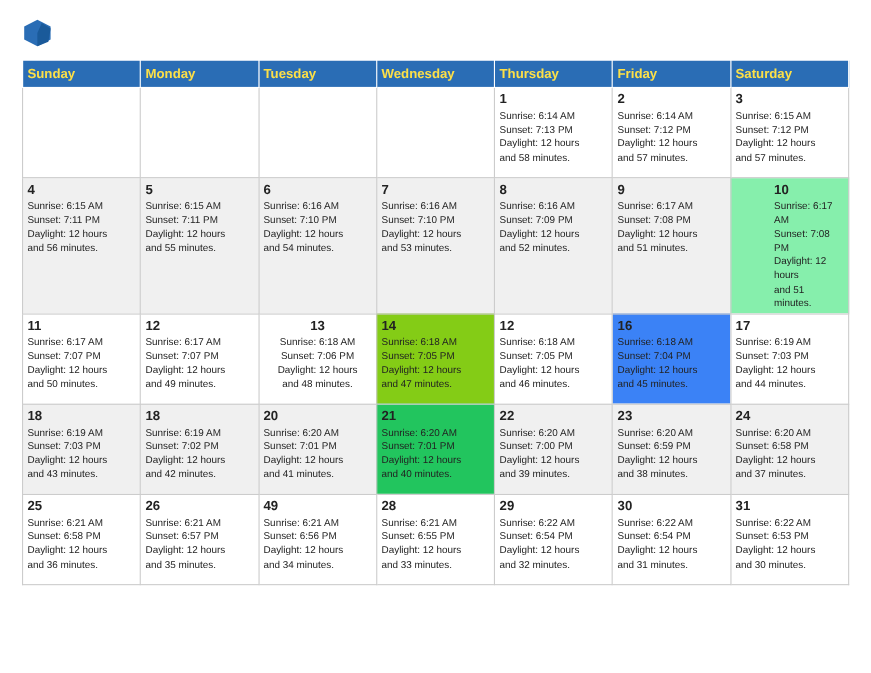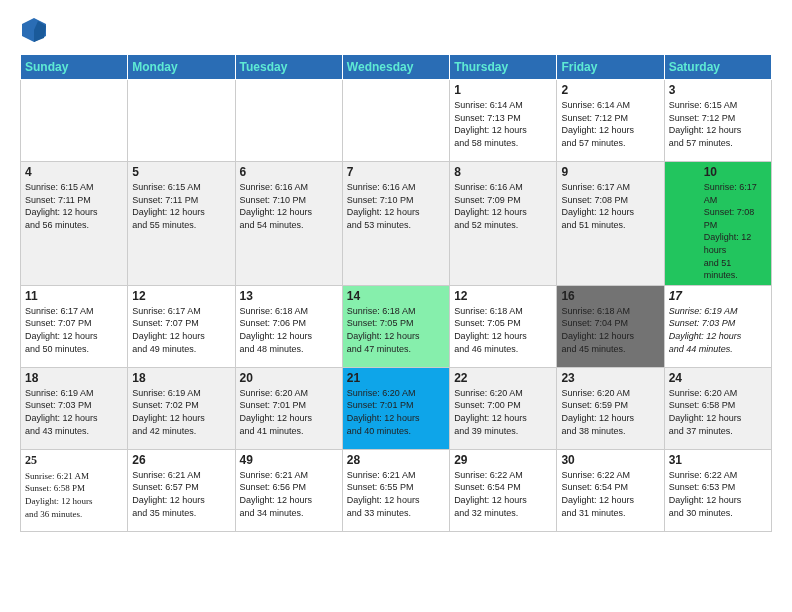--- a/index.html
+++ b/index.html
@@ -50,21 +50,21 @@
       font-size: 16px;
       color: #333;
     }
     .calendar {
       width: 100%;
       border-collapse: collapse;
       table-layout: fixed;
     }
     .calendar th {
       background: #2a6db5;
-      color: #5eead4;
+      color: #fde047;
       font-size: 12px;
       font-weight: bold;
       padding: 5px 4px;
       text-align: left;
       border: 1px solid #fff;
     }
     .calendar td {
       border: 1px solid #ccc;
       vertical-align: top;
       padding: 3px 4px;
@@ -199,21 +199,21 @@
 Daylight: 12 hours
 and 52 minutes.</div>
           </td>
           <td style="background: rgb(240, 240, 240);">
             <span class="day-num">9</span>
             <div class="day-info" style="white-space: pre-line;">Sunrise: 6:17 AM
 Sunset: 7:08 PM
 Daylight: 12 hours
 and 51 minutes.</div>
           </td>
-          <td style="background: #22c55e; padding-left: 39px;">
+          <td style="background: #86efac; padding-left: 39px;">
             <span class="day-num">10</span>
             <div class="day-info" style="white-space: pre-line;">Sunrise: 6:17 AM
 Sunset: 7:08 PM
 Daylight: 12 hours
 and 51 minutes.</div>
           </td>
         </tr>
         <tr>
           <td style="background: rgb(255, 255, 255);">
             <span class="day-num">11</span>
@@ -222,49 +222,49 @@
 Daylight: 12 hours
 and 50 minutes.</div>
           </td>
           <td style="background: rgb(255, 255, 255);">
             <span class="day-num">12</span>
             <div class="day-info" style="white-space: pre-line;">Sunrise: 6:17 AM
 Sunset: 7:07 PM
 Daylight: 12 hours
 and 49 minutes.</div>
           </td>
-          <td style="background: rgb(255, 255, 255);">
+          <td style="background: rgb(255, 255, 255); text-align: center;">
             <span class="day-num">13</span>
             <div class="day-info" style="white-space: pre-line;">Sunrise: 6:18 AM
 Sunset: 7:06 PM
 Daylight: 12 hours
 and 48 minutes.</div>
           </td>
-          <td style="background: #86efac;">
+          <td style="background: #84cc16;">
             <span class="day-num">14</span>
             <div class="day-info" style="white-space: pre-line;">Sunrise: 6:18 AM
 Sunset: 7:05 PM
 Daylight: 12 hours
 and 47 minutes.</div>
           </td>
           <td style="background: rgb(255, 255, 255);">
             <span class="day-num">12</span>
             <div class="day-info" style="white-space: pre-line;">Sunrise: 6:18 AM
 Sunset: 7:05 PM
 Daylight: 12 hours
 and 46 minutes.</div>
           </td>
-          <td style="background: #737373; margin-top: 12px;">
+          <td style="background: #3b82f6; margin-top: 12px;">
             <span class="day-num">16</span>
             <div class="day-info" style="white-space: pre-line;">Sunrise: 6:18 AM
 Sunset: 7:04 PM
 Daylight: 12 hours
 and 45 minutes.</div>
           </td>
-          <td style="background: rgb(255, 255, 255); font-style: italic;">
+          <td style="background: rgb(255, 255, 255);">
             <span class="day-num">17</span>
             <div class="day-info" style="white-space: pre-line;">Sunrise: 6:19 AM
 Sunset: 7:03 PM
 Daylight: 12 hours
 and 44 minutes.</div>
           </td>
         </tr>
         <tr>
           <td style="background: rgb(240, 240, 240);">
             <span class="day-num">18</span>
@@ -280,21 +280,21 @@
 Daylight: 12 hours
 and 42 minutes.</div>
           </td>
           <td style="background: rgb(240, 240, 240);">
             <span class="day-num">20</span>
             <div class="day-info" style="white-space: pre-line;">Sunrise: 6:20 AM
 Sunset: 7:01 PM
 Daylight: 12 hours
 and 41 minutes.</div>
           </td>
-          <td style="background: #0ea5e9;">
+          <td style="background: #22c55e;">
             <span class="day-num">21</span>
             <div class="day-info" style="white-space: pre-line;">Sunrise: 6:20 AM
 Sunset: 7:01 PM
 Daylight: 12 hours
 and 40 minutes.</div>
           </td>
           <td style="background: rgb(240, 240, 240);">
             <span class="day-num">22</span>
             <div class="day-info" style="white-space: pre-line;">Sunrise: 6:20 AM
 Sunset: 7:00 PM
@@ -310,21 +310,21 @@
           </td>
           <td style="background: rgb(240, 240, 240);">
             <span class="day-num">24</span>
             <div class="day-info" style="white-space: pre-line;">Sunrise: 6:20 AM
 Sunset: 6:58 PM
 Daylight: 12 hours
 and 37 minutes.</div>
           </td>
         </tr>
         <tr>
-          <td style="background: rgb(255, 255, 255); font-family: Liberation Serif, serif;">
+          <td style="background: rgb(255, 255, 255);">
             <span class="day-num">25</span>
             <div class="day-info" style="white-space: pre-line;">Sunrise: 6:21 AM
 Sunset: 6:58 PM
 Daylight: 12 hours
 and 36 minutes.</div>
           </td>
           <td style="background: rgb(255, 255, 255);">
             <span class="day-num">26</span>
             <div class="day-info" style="white-space: pre-line;">Sunrise: 6:21 AM
 Sunset: 6:57 PM

